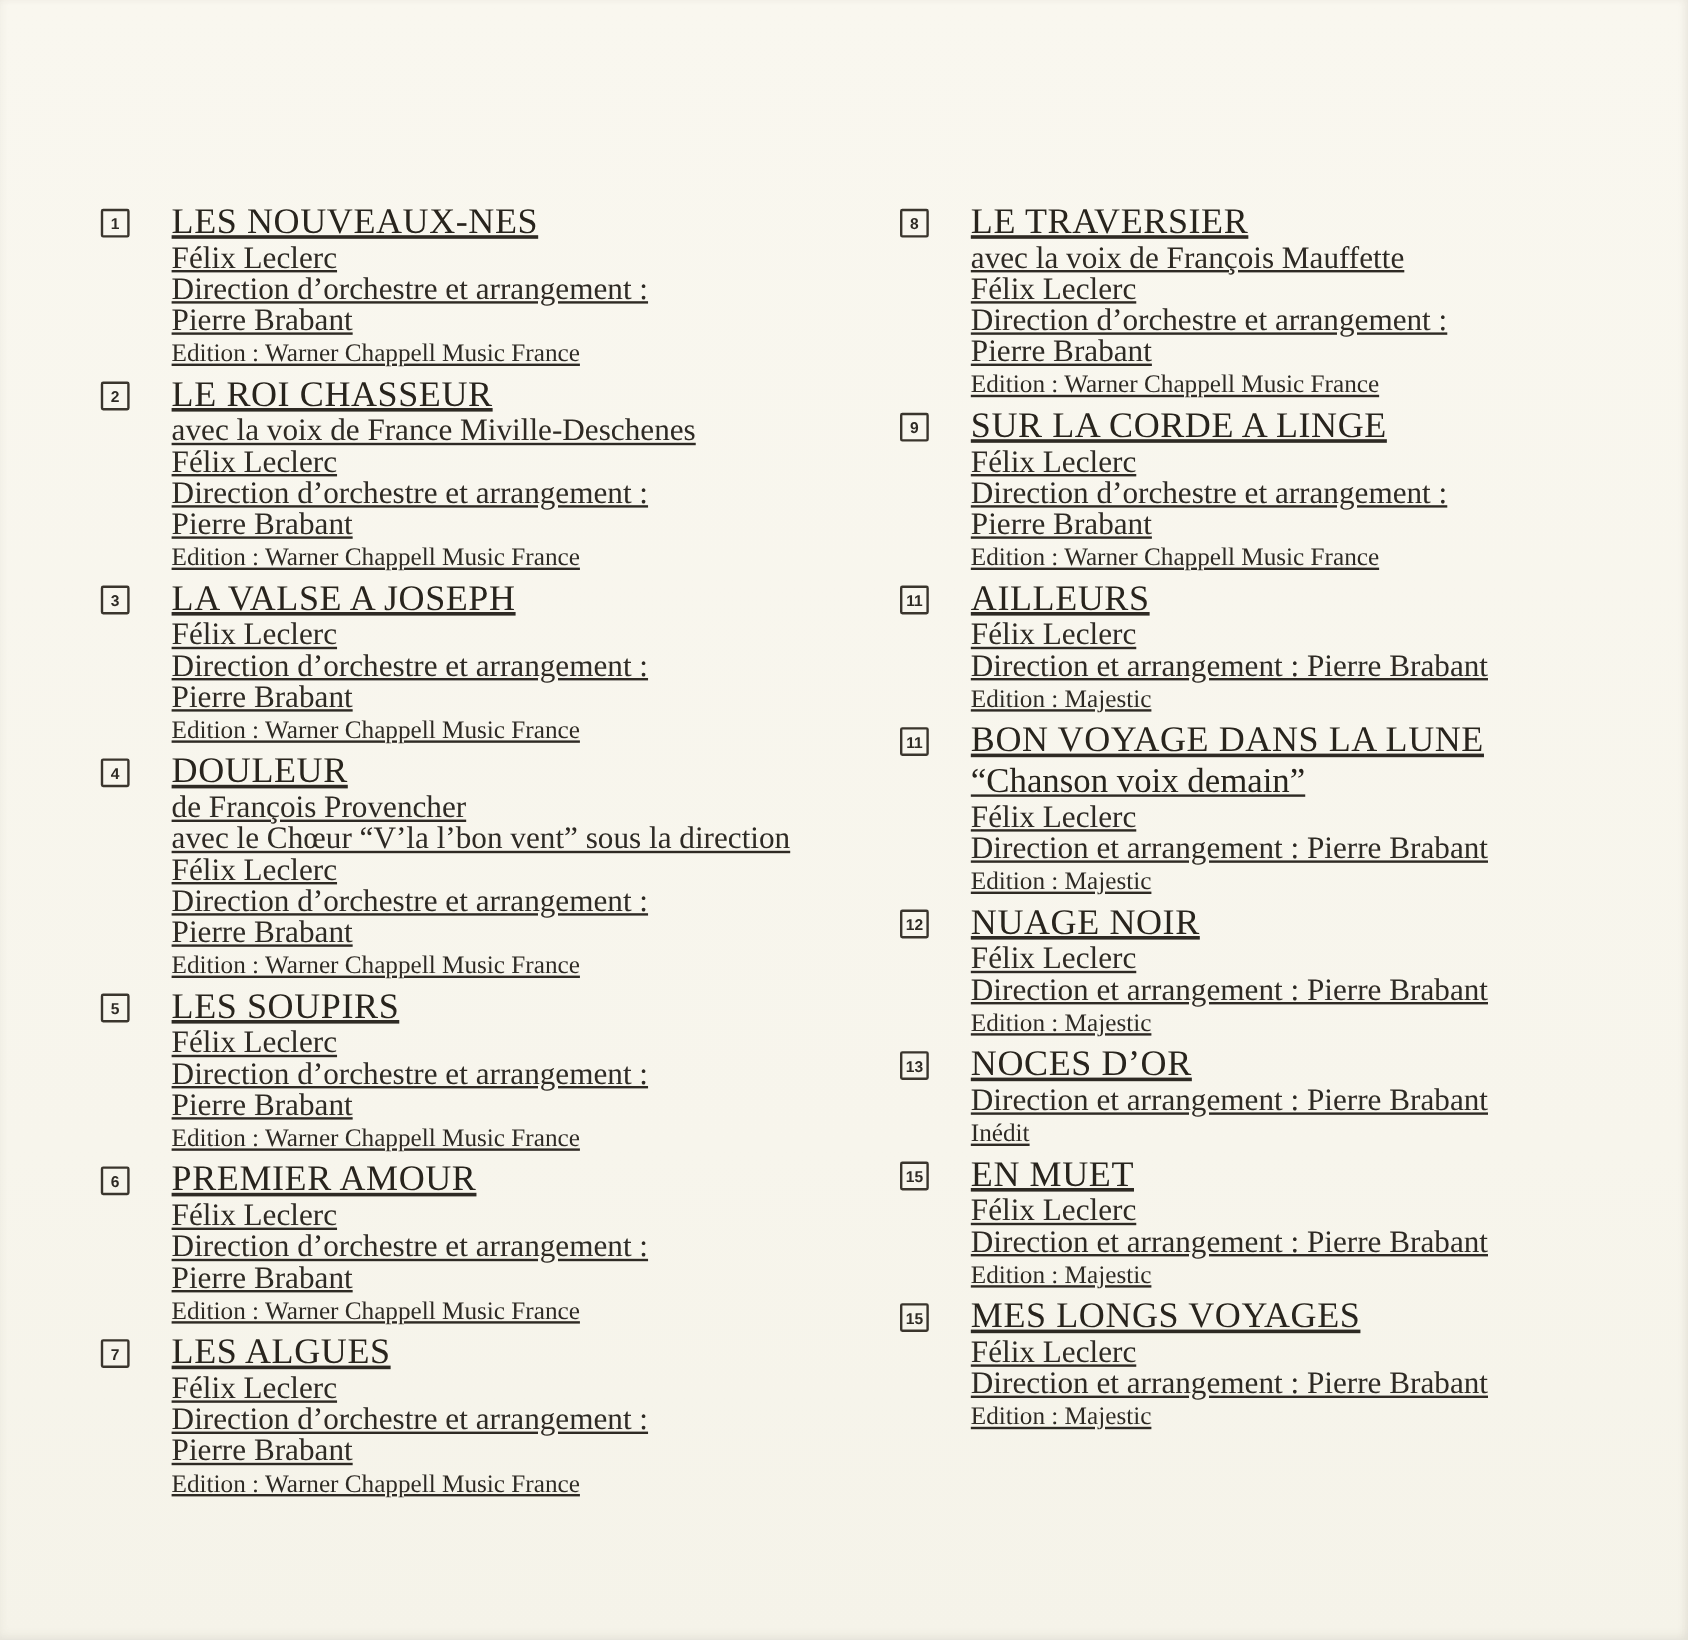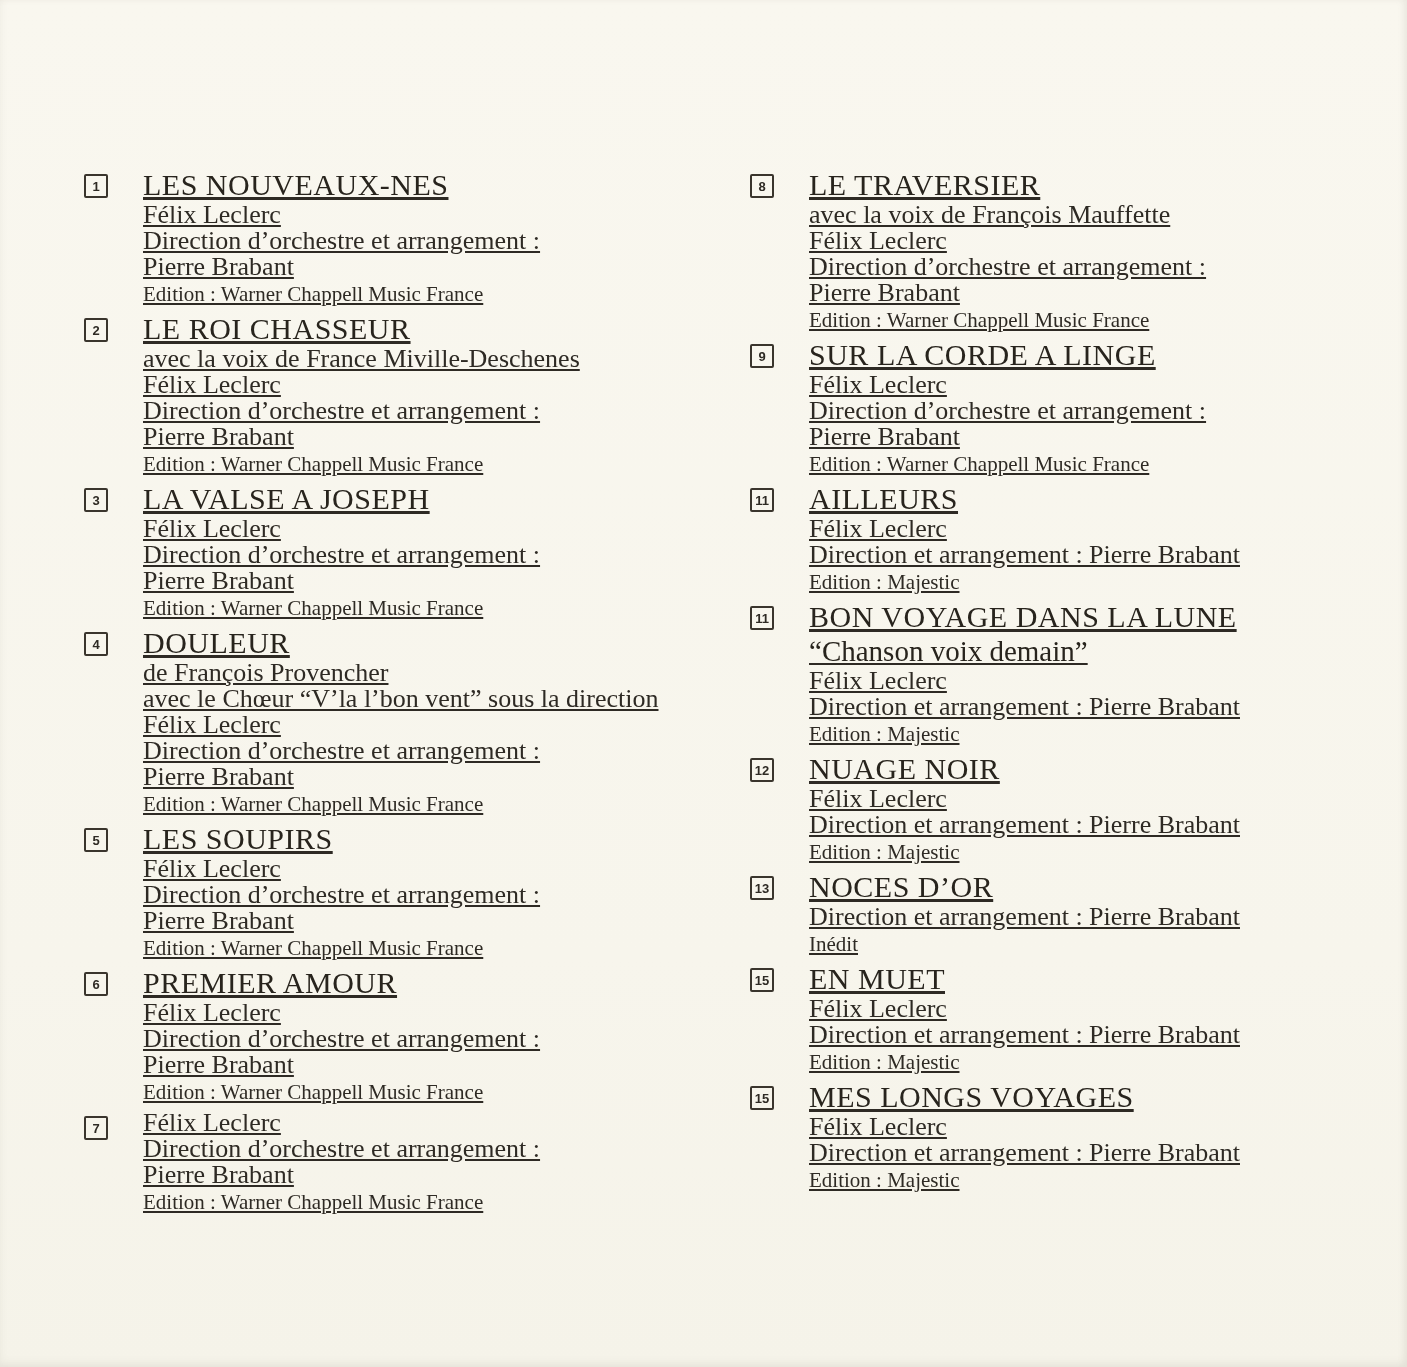--- a/index.html
+++ b/index.html
@@ -170,20 +170,21 @@
       <div class="credit-line">Félix Leclerc</div>
               <div class="credit-line">Direction d’orchestre et arrangement :</div>
               <div class="credit-line">Pierre Brabant</div>
             </div>
       <div class="edition-line">Edition : Warner Chappell Music France</div>
     </div>
   </div>
         <div class="track">
     <div class="num-box">7</div>
     <div class="track-text">
+      <div class="track-title">LES ALGUES</div>
 
       <div>
 
       <div class="credit-line">Félix Leclerc</div>
               <div class="credit-line">Direction d’orchestre et arrangement :</div>
               <div class="credit-line">Pierre Brabant</div>
             </div>
       <div class="edition-line">Edition : Warner Chappell Music France</div>
     </div>
   </div>

